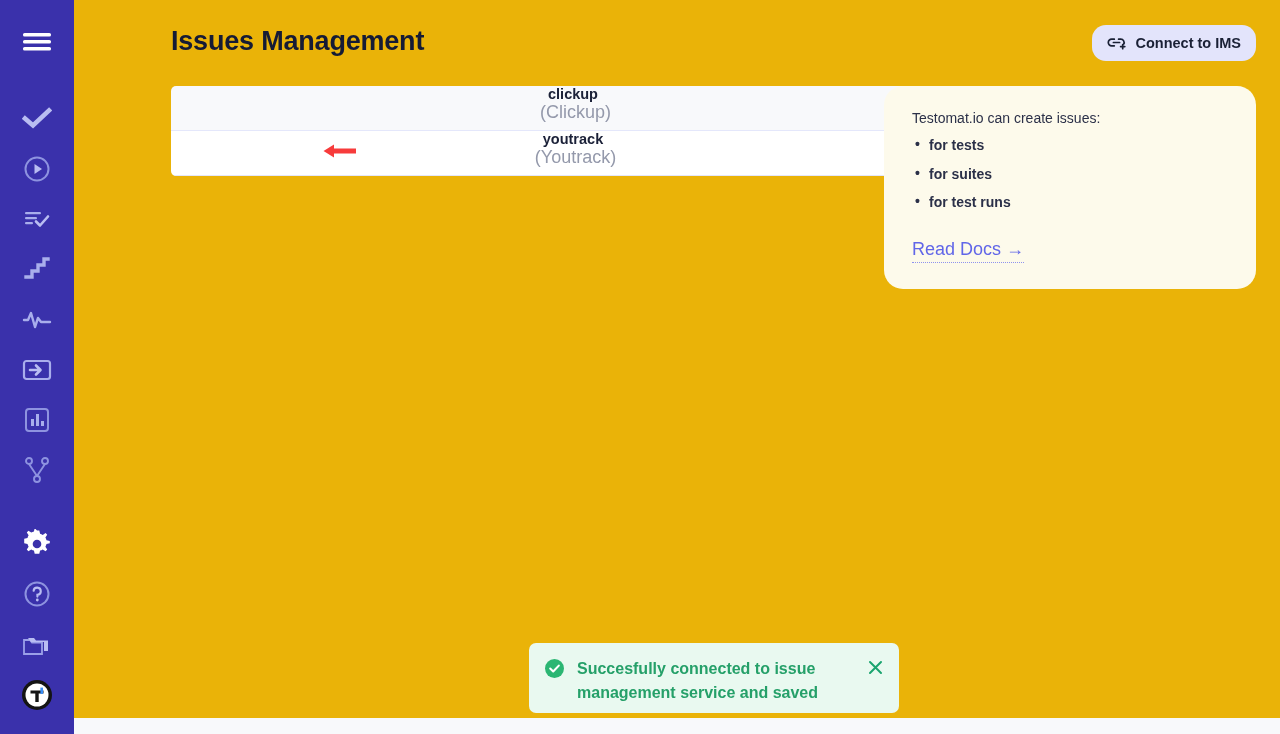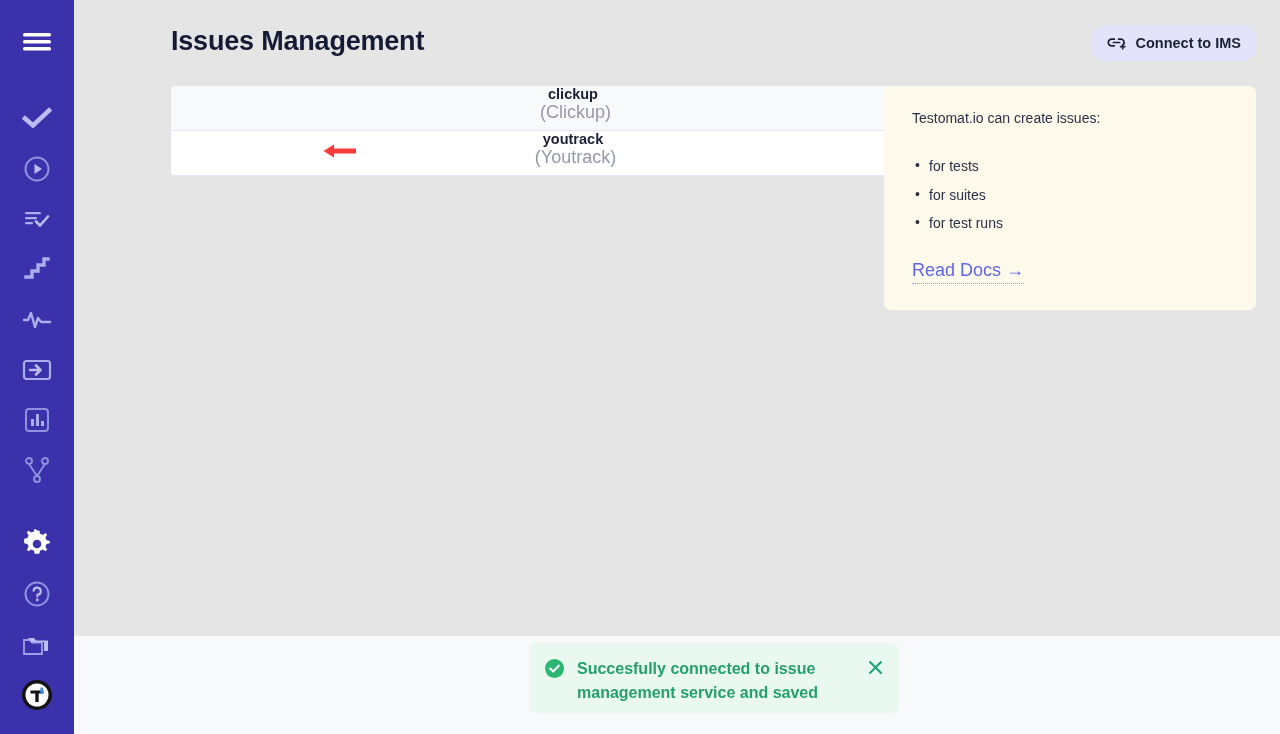--- a/index.html
+++ b/index.html
@@ -24,22 +24,22 @@
     display:flex; align-items:center; justify-content:center;
     cursor:pointer;
   }
   .sb-item svg { display:block; }
   .sb-spacer { flex:1 1 auto; }
 
   
   .main {
     flex:1 1 auto;
     position:relative;
-    background:#e5e5e5;
-    height:636px;
+    background:#eab308;
+    height:718px;
   }
 
   .topbar {
     position:absolute; left:0; top:0; right:0; height:86px;
   }
   .page-title {
     position:absolute; left:97px; top:26px;
     font-size:27px; font-weight:bold; color:#151b35;
     letter-spacing:-0.2px;
   }
@@ -95,25 +95,25 @@
   .arrow-annot {
     position:absolute; left:151px; top:50%; transform:translateY(-50%);
     pointer-events:none;
   }
 
   
   .info-panel {
     position:absolute; left:810px; top:86px;
     width:372px;
     background:#fdfaeb;
-    border-radius:7px;
+    border-radius:19px;
     padding:24px 28px 26px 28px;
   }
   .info-head { font-size:14px; color:#2b3048; }
-  .info-list { list-style:none; margin-top:32px; }
+  .info-list { list-style:none; margin-top:11px;font-weight:bold; }
   .info-list li {
     font-size:14px; color:#2b3048;
     padding-left:17px; position:relative;
     margin-bottom:12.5px;
   }
   .info-list li:before {
     content:"\2022"; position:absolute; left:3px; top:-1px;
     color:#2b3048; font-size:14px;
   }
   .read-docs {

